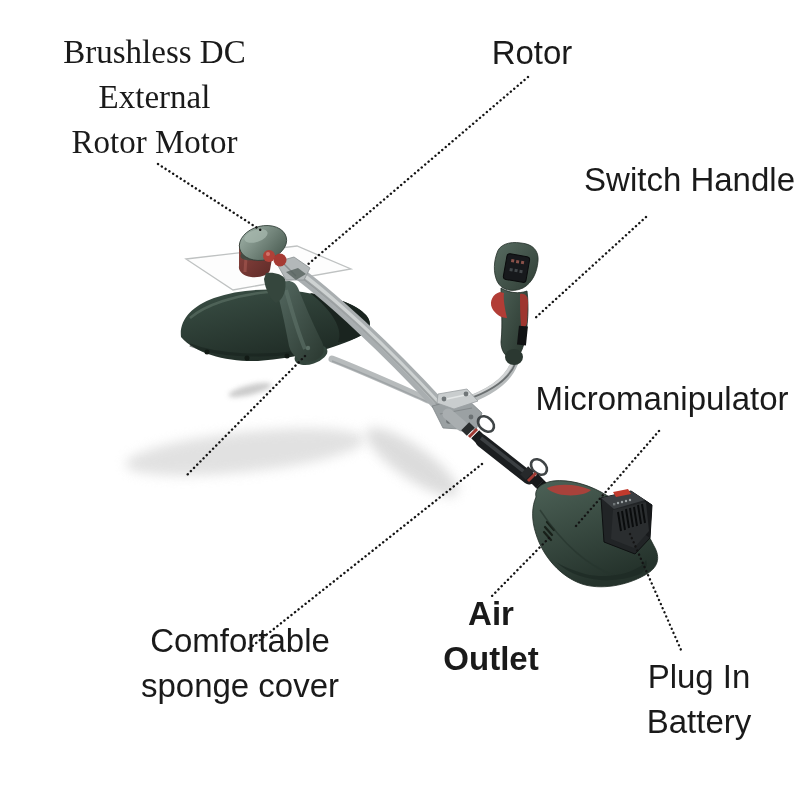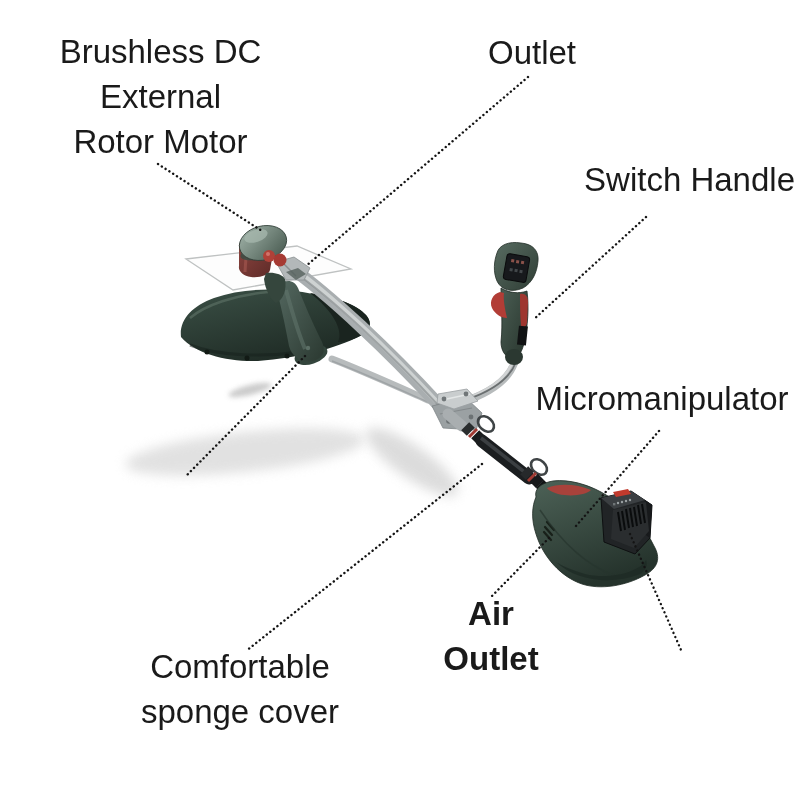--- a/index.html
+++ b/index.html
@@ -184,30 +184,32 @@
       <path d="M528 77 L306 266"></path>
       <path d="M646 217 L533 320"></path>
       <path d="M659 431 L576 526"></path>
       <path d="M305 356 L185 477"></path>
       <path d="M482 464 L246 651"></path>
       <path d="M549 538 L491 597"></path>
       <path d="M630 534 L681 650"></path>
     </g>
   </svg>
 
-  <div class="callout" style="left:38px; top:30px; width:245px;">Brushless DC
+  <div class="callout" style="left:32px; top:30px; width:245px;font-family:Liberation Serif, serif;">Brushless DC
 External
 Rotor Motor</div>
 
-  <div class="callout" style="left:457px; top:31px; width:150px;">Outlet</div>
+  <div class="callout" style="left:457px; top:31px; width:150px;">Rotor</div>
 
   <div class="callout" style="left:545px; top:158px; width:250px;text-align:right;">Switch Handle</div>
 
   <div class="callout" style="left:512px; top:377px; width:300px;">Micromanipulator</div>
 
 
   <div class="callout bold" style="left:416px; top:592px; width:150px;">Air Outlet</div>
 
-  <div class="callout" style="left:115px; top:645px; width:250px;">Comfortable
+  <div class="callout" style="left:115px; top:619px; width:250px;">Comfortable
 sponge cover</div>
 
+  <div class="callout" style="left:624px; top:655px; width:150px;">Plug In
+Battery</div>
 
 </div>
 
 </body></html>

